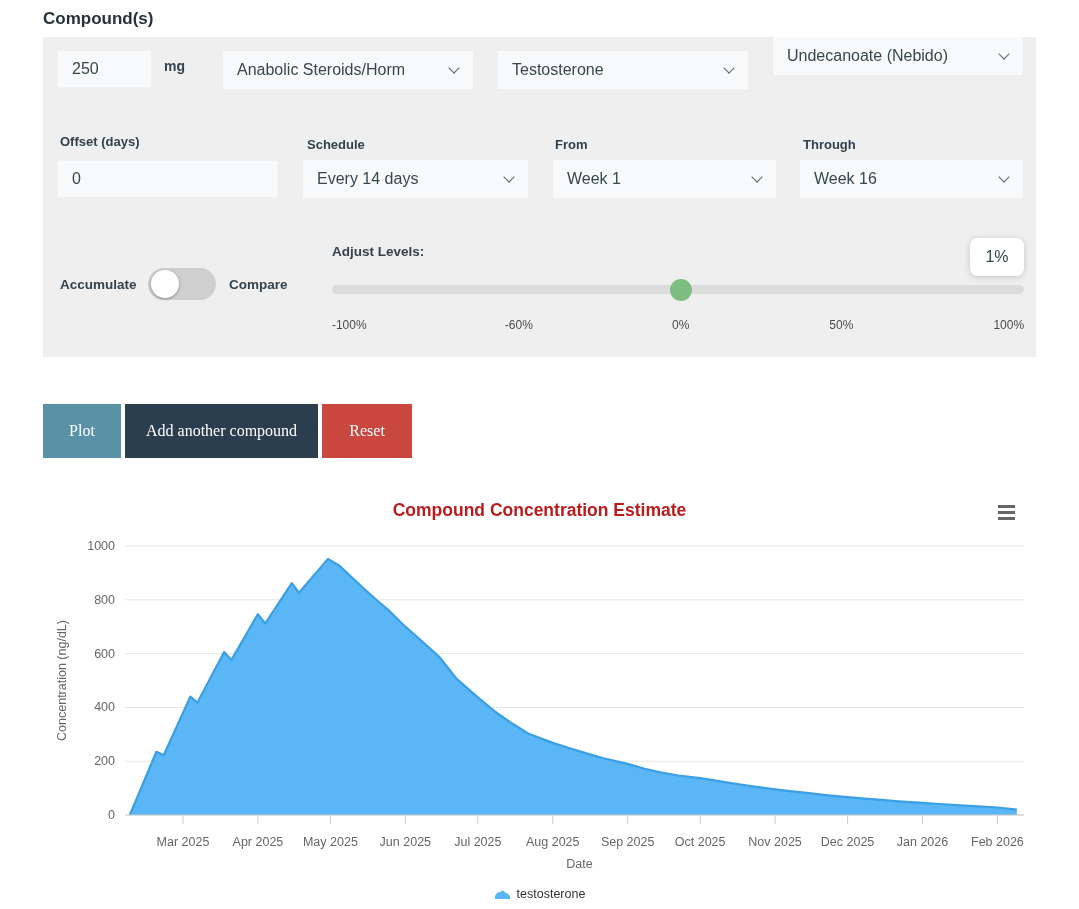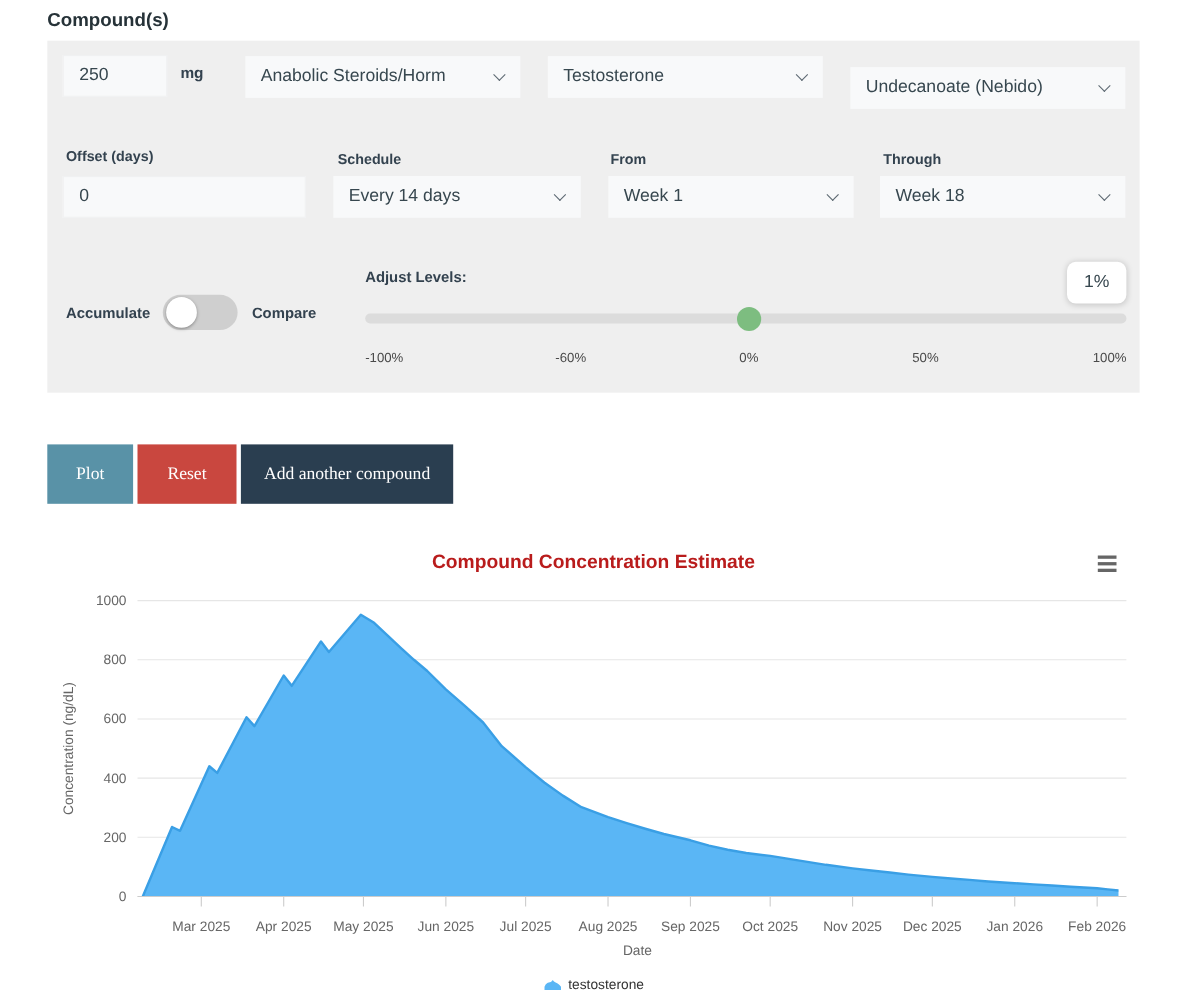--- a/index.html
+++ b/index.html
@@ -17,21 +17,21 @@
         padding:0 32px 0 14px; font-size:16px; color:#37474f; white-space:nowrap; overflow:hidden;
         cursor:pointer; }
   .chev { position:absolute; right:15px; top:13px; width:8px; height:8px;
           border-right:1.7px solid #5b6770; border-bottom:1.7px solid #5b6770; transform:rotate(45deg); }
   .flabel { position:absolute; font-size:13px; font-weight:700; color:#33424f; }
 
   .dose-input   { position:absolute; left:14px; top:13px; width:95px; }
   .unit-label   { position:absolute; left:121px; top:21px; font-size:14px; font-weight:700; color:#33424f; }
   .dd-category  { left:180px; top:14px; width:250px; }
   .dd-compound  { left:455px; top:14px; width:250px; }
-  .dd-ester     { left:730px; top:24px; width:250px; }
+  .dd-ester     { left:730px; top:0; width:250px; }
 
   .offset-input { position:absolute; left:14px; top:123px; width:221px; }
   .dd-schedule  { left:260px; top:123px; width:225px; }
   .dd-from      { left:510px; top:123px; width:223px; }
   .dd-through   { left:757px; top:123px; width:223px; }
 
   .acc-label  { position:absolute; left:17px;  top:240px; font-size:13.5px; font-weight:700; color:#33424f; }
   .cmp-label  { position:absolute; left:186px; top:240px; font-size:13.5px; font-weight:700; color:#33424f; }
   .toggle { position:absolute; left:105px; top:231px; width:68px; height:32px; border-radius:16px;
             background:#cfcfcf; cursor:pointer; }
@@ -101,21 +101,21 @@
     </div>
 
     <span class="flabel" style="left:512px; top:100px;">From</span>
     <div class="dd dd-from">
       <span>Week 1</span>
       <span class="chev"></span>
     </div>
 
     <span class="flabel" style="left:760px; top:100px;">Through</span>
     <div class="dd dd-through">
-      <span>Week 18</span>
+      <span>Week 16</span>
       <span class="chev"></span>
     </div>
 
     <span class="acc-label">Accumulate</span>
     <div class="toggle">
       <span class="knob"></span>
     </div>
     <span class="cmp-label">Compare</span>
 
     <span class="adjust-label">Adjust Levels:</span>
@@ -130,22 +130,22 @@
       <span class="mark" style="left:2.5%;">-100%</span>
       <span class="mark" style="left:27%;">-60%</span>
       <span class="mark" style="left:50.4%;">0%</span>
       <span class="mark" style="left:73.6%;">50%</span>
       <span class="mark" style="left:97.8%;">100%</span>
     </div>
   </div>
 
   <div class="btn-row">
     <button class="btn btn-plot">Plot</button>
+    <button class="btn btn-add">Add another compound</button>
     <button class="btn btn-reset">Reset</button>
-    <button class="btn btn-add">Add another compound</button>
   </div>
 
   <div class="chart-section">
     <div class="chart-title">Compound Concentration Estimate</div>
     <div class="burger">
       <span class="bar"></span>
         <span class="bar"></span>
         <span class="bar"></span>
     </div>
     <svg id="chart-svg" width="1079" height="340">

